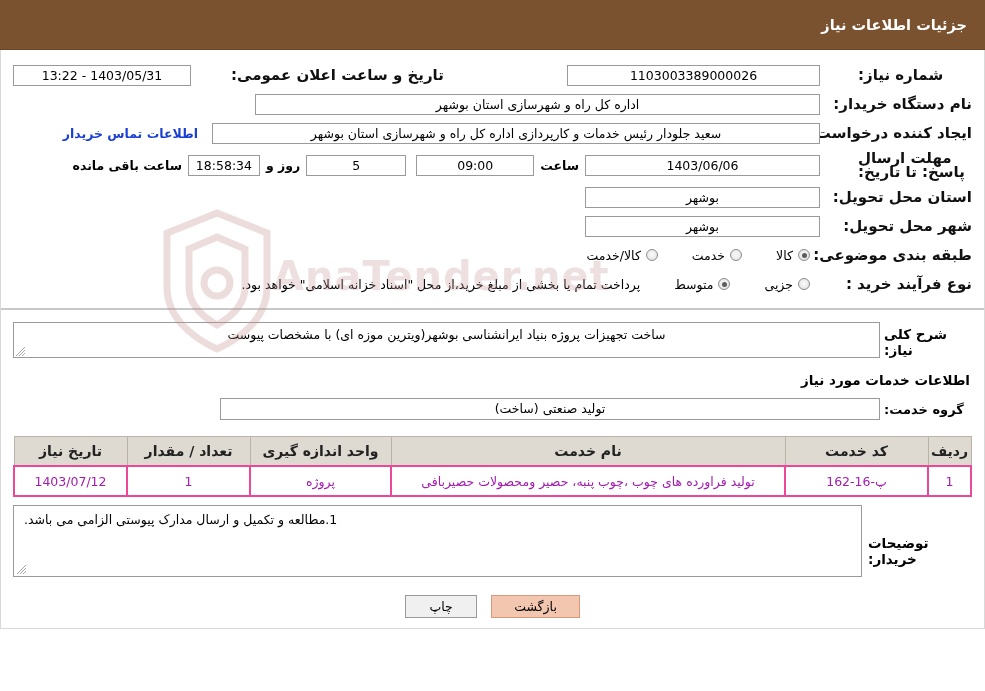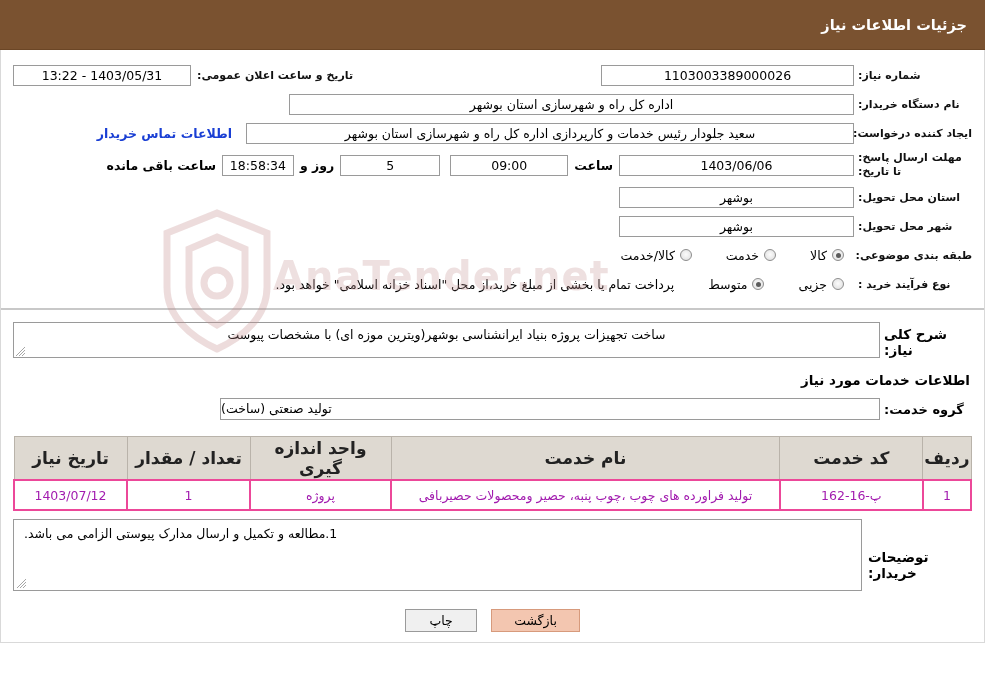--- a/index.html
+++ b/index.html
@@ -49,48 +49,49 @@
     padding: 14px 12px 6px 12px;
     border-bottom: 2px solid #c8c8c8;
   }
   .row {
     display: flex;
     align-items: center;
     margin-bottom: 7px;
     min-height: 22px;
   }
   .lbl {
-    font-size: 11px;
+    font-size: 15px;
     font-weight: bold;
     color: #111;
     text-align: left;
     white-space: nowrap;
     padding-left: 6px;
     box-sizing: border-box;
+    margin-left: 34px;
   }
   .lbl-w {
     width: 118px;
     flex: 0 0 118px;
     text-align: left;
     padding-left: 4px;
   }
   .field {
     border: 1px solid #9a9a9a;
     background: #fff;
     height: 21px;
     line-height: 19px;
     font-size: 12.5px;
     padding: 0 0;
     box-sizing: border-box;
     text-align: center;
     color: #000;
     overflow: hidden;
     white-space: nowrap;
   }
-  .field.right { text-align: left; margin-left: 27px; }
+  .field.right { text-align: center; margin-left: 27px; }
 
   .gap { width: 10px; flex: 0 0 10px; }
 
   .inline-lbl {
     font-size: 12.5px;
     font-weight: bold;
     white-space: nowrap;
     padding: 0 6px;
   }
 
@@ -216,21 +217,21 @@
     border-collapse: collapse;
     font-size: 12.5px;
     border: 1px solid #b9b3aa;
   }
   table.grid thead th {
     background: #ded9d1;
     border: 1px solid #b9b3aa;
     height: 26px;
     font-weight: bold;
     color: #222;
-    font-size: 17px;
+    font-size: 14px;
     text-align: center;
   }
   table.grid tbody td {
     border: 2px solid #ec4899;
     height: 26px;
     text-align: center;
     background: #fff;
     color: #a21caf;
   }
 

